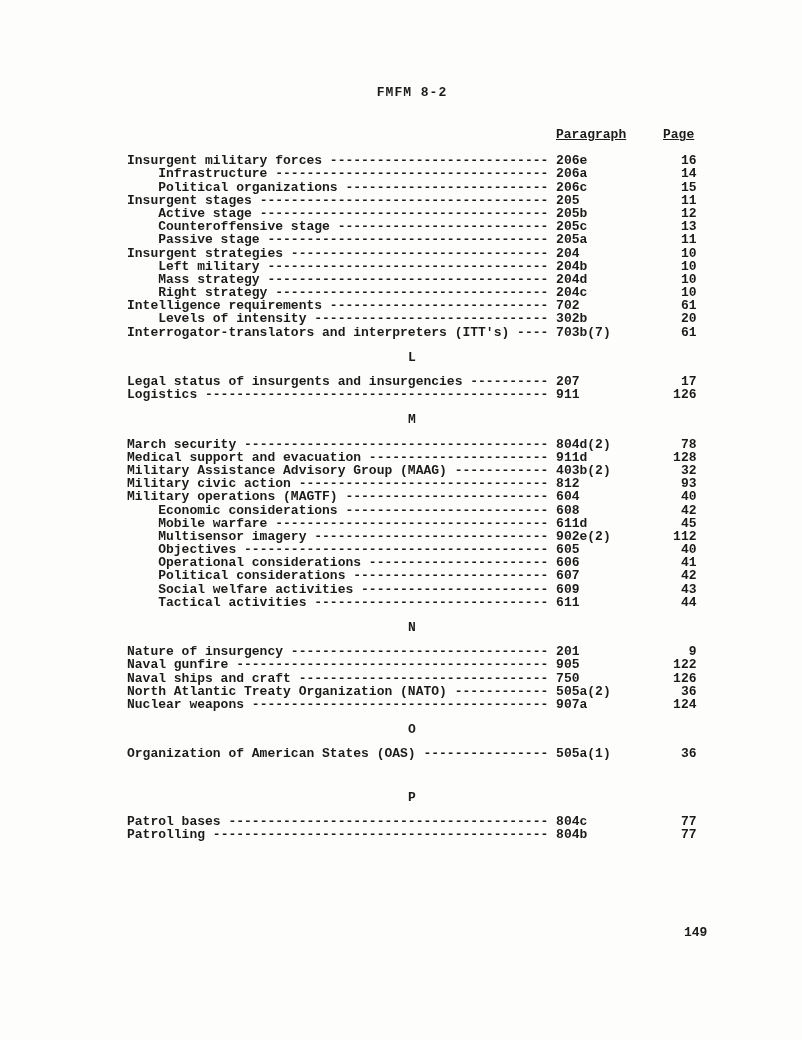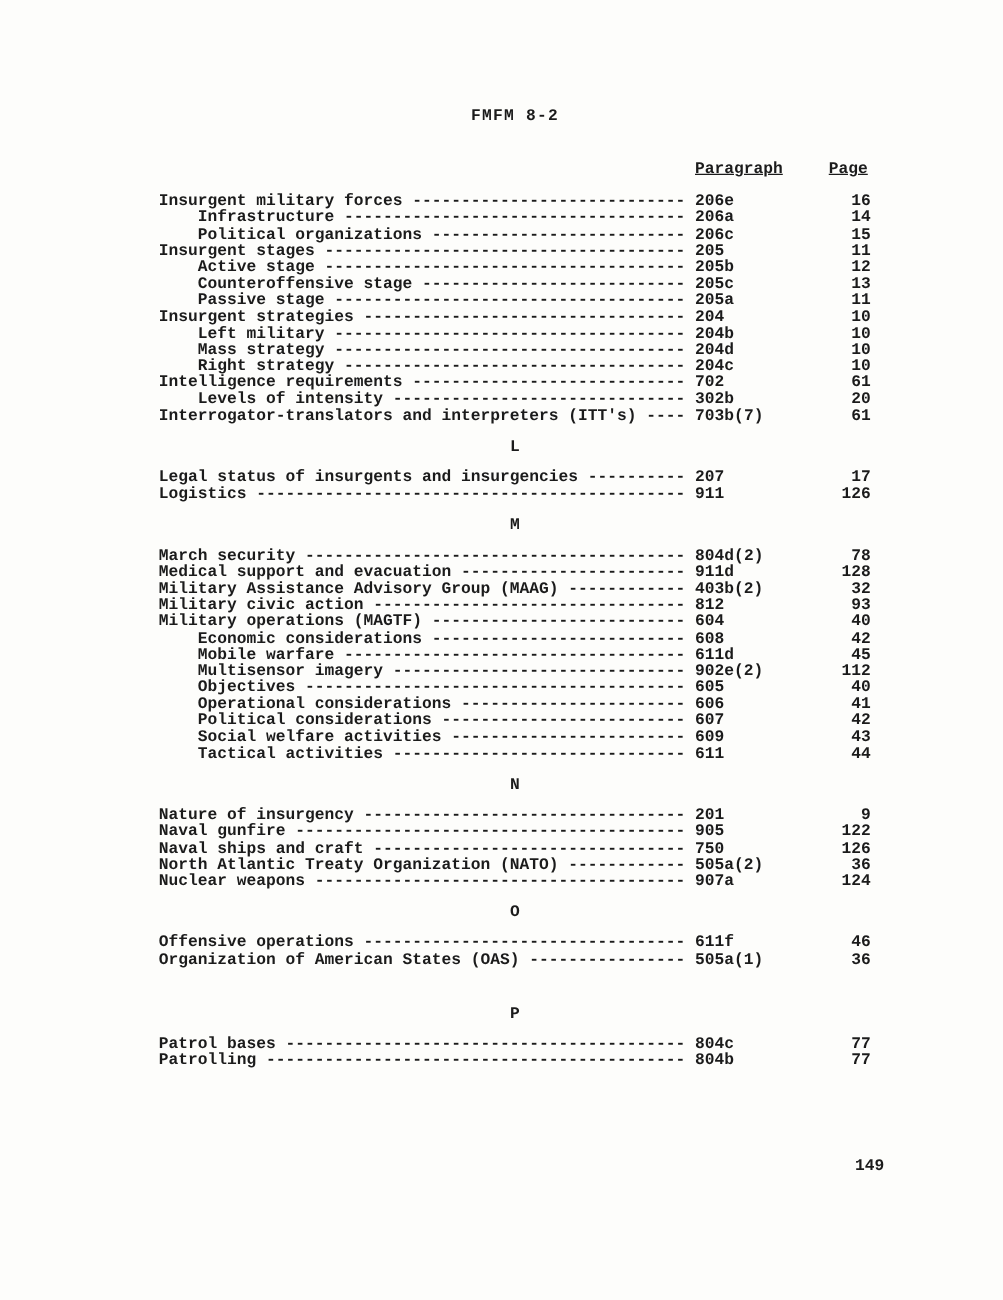--- a/index.html
+++ b/index.html
@@ -166,21 +166,20 @@
 
   <div class="row"><span class="cell-title">North Atlantic Treaty Organization (NATO) </span><span class="cell-leader">------------ </span><span class="cell-paragraph">505a(2)      </span><span class="cell-page">   36</span></div>
 
   <div class="row"><span class="cell-title">Nuclear weapons </span><span class="cell-leader">-------------------------------------- </span><span class="cell-paragraph">907a         </span><span class="cell-page">  124</span></div>
 </div>
   </section>
 
   <section class="index-section">
     <div class="section-letter">O</div>
     <div class="entries">
-  <div class="row"><span class="cell-title">Offensive operations </span><span class="cell-leader">--------------------------------- </span><span class="cell-paragraph">611f         </span><span class="cell-page">   46</span></div>
 
   <div class="row"><span class="cell-title">Organization of American States (OAS) </span><span class="cell-leader">---------------- </span><span class="cell-paragraph">505a(1)      </span><span class="cell-page">   36</span></div>
 </div>
   </section>
 
   <section class="index-section">
     <div class="section-letter">P</div>
     <div class="entries">
   <div class="row"><span class="cell-title">Patrol bases </span><span class="cell-leader">----------------------------------------- </span><span class="cell-paragraph">804c         </span><span class="cell-page">   77</span></div>
 

